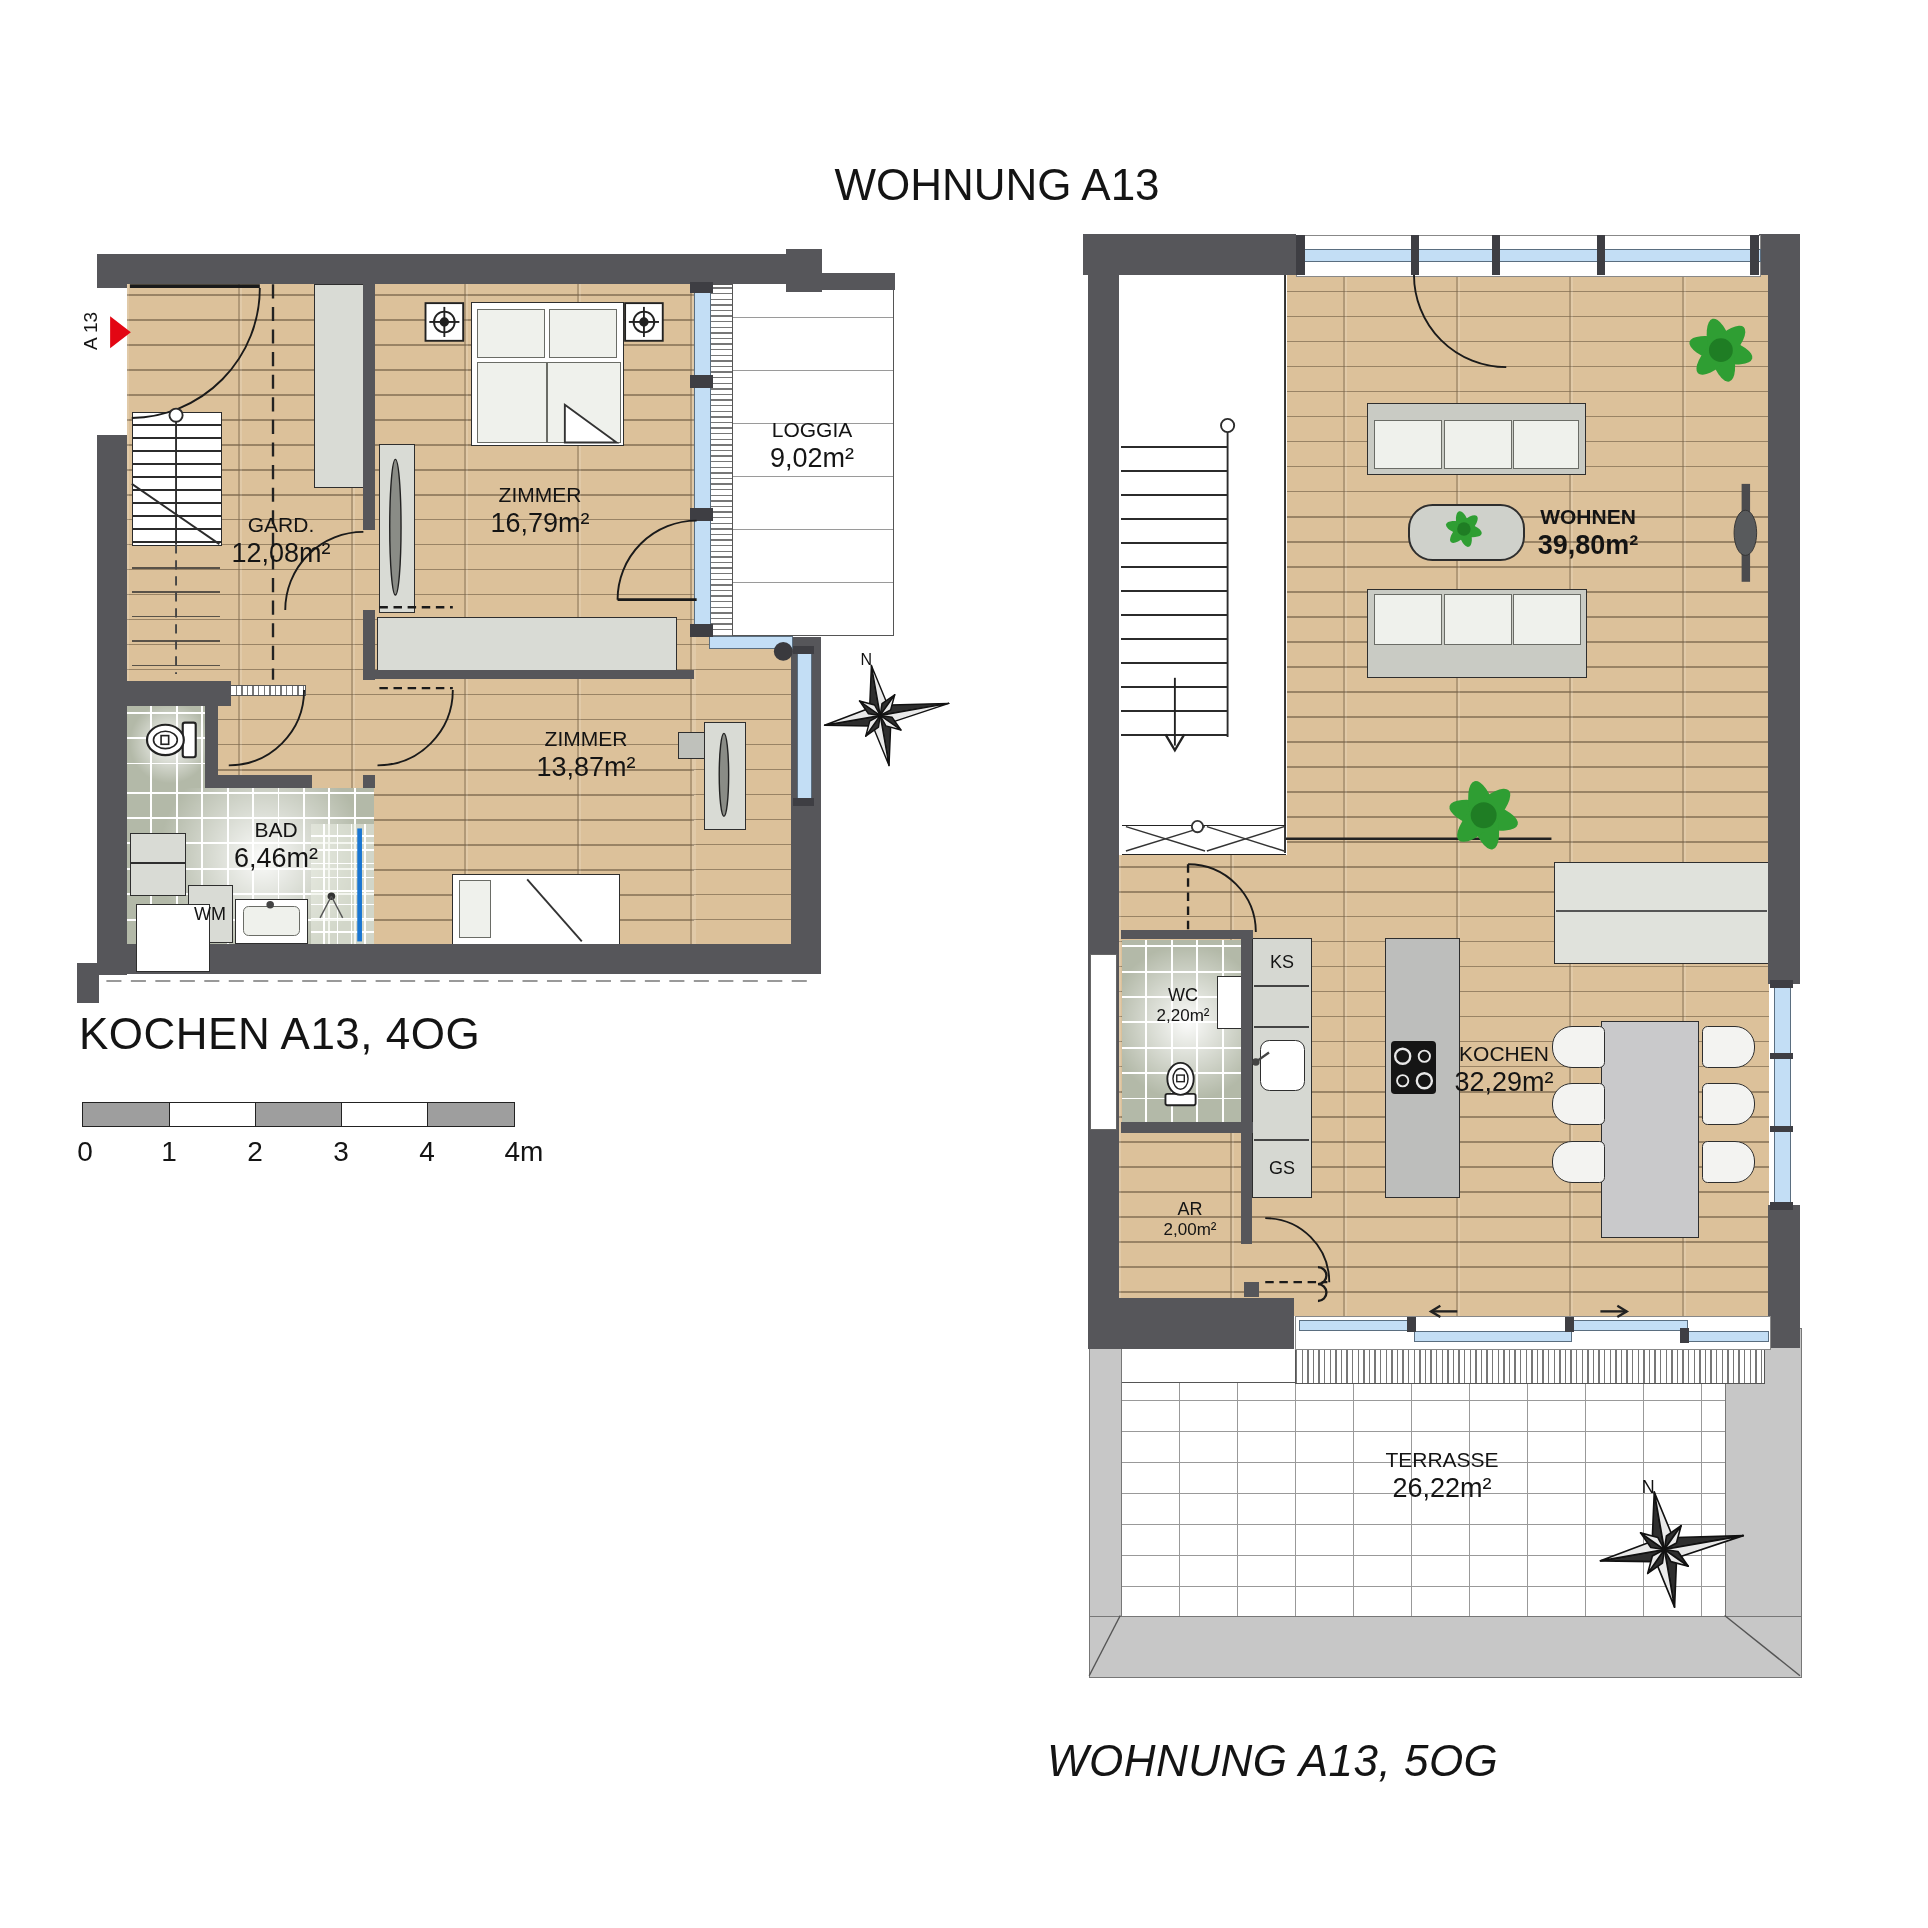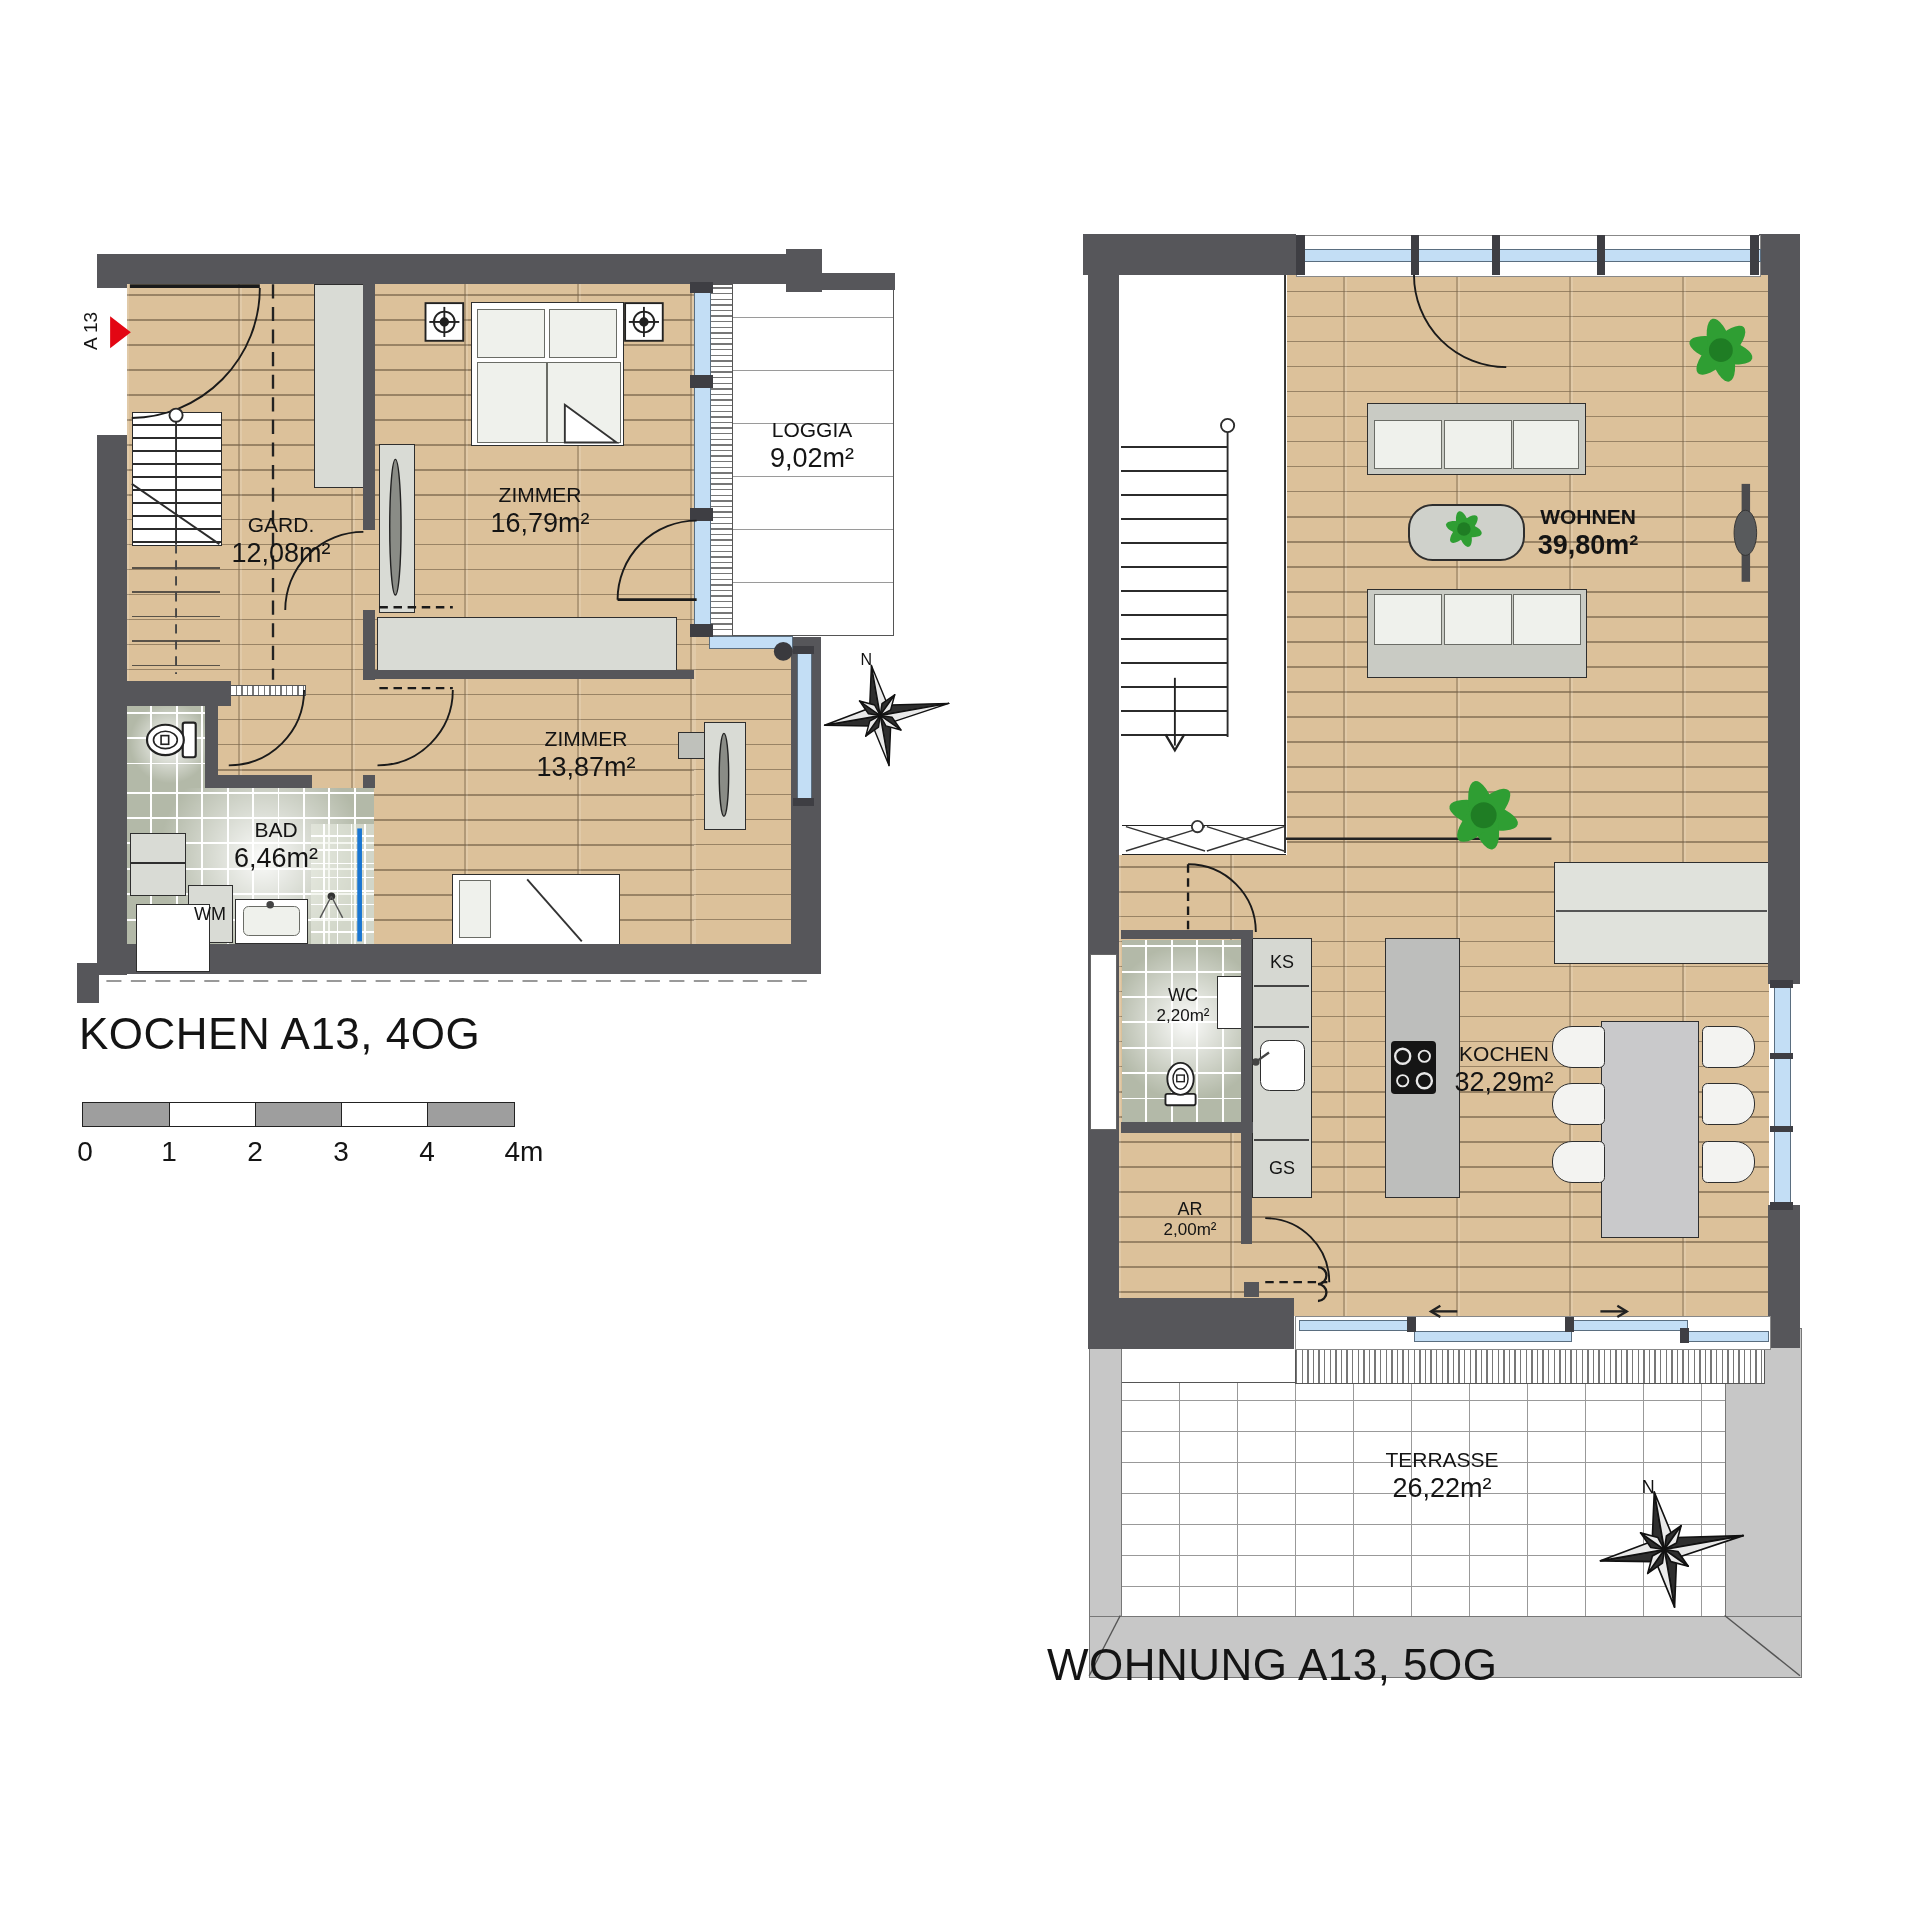--- a/index.html
+++ b/index.html
@@ -54,20 +54,23 @@
   .scalebar div{height:100%;}
   .seg-g{background:#9e9e9e;}
   .seg-w{background:#fff;}
   .scalebar div + div{border-left:1.9px solid #222;}
 </style>
 </head>
 <body>
 
 <div class="page">
 
+  <div class="lbl" style="left:997px;top:185px;">
+    <span style="font-size:44px;">WOHNUNG A13</span>
+  </div>
 
   <div>
 
     <div class="wood" style="left:127px;top:284px;width:567px;height:660px;"></div>
     <div class="wood" style="left:694px;top:637px;width:97px;height:307px;"></div>
     <div class="tile" style="left:127px;top:706px;width:78px;height:82px;"></div>
     <div class="tile" style="left:127px;top:788px;width:247px;height:156px;"></div>
     <div class="tileb" style="left:311px;top:824px;width:63px;height:121px;"></div>
     <div class="lgg" style="left:731px;top:284px;width:162px;height:351px;"></div>
 
@@ -255,21 +258,21 @@
       <div class="nm">AR</div>
       <div class="ar">2,00m²</div>
     </div>
     <div class="lbl" style="left:1442px;top:1476px;">
       <div class="nm">TERRASSE</div>
       <div class="ar">26,22m²</div>
     </div>
     <div class="tag" style="left:1282px;top:962px;">KS</div>
     <div class="tag" style="left:1282px;top:1168px;">GS</div>
 
-    <div class="cap" style="left:1047px;top:1640px;">WOHNUNG A13, 5OG</div>
+    <div class="cap" style="left:1047px;top:1736px;font-style:italic;">WOHNUNG A13, 5OG</div>
   </div>
 
   <svg class="ov" width="1928" height="1928" viewBox="0 0 2048 2048">
     <defs>
       <g id="compass" stroke="#111" stroke-width="1.5" stroke-linejoin="round">
         <path d="M0 0 L-9 -13 L0 -54 Z" fill="#2e2e2e"></path>
           <path d="M0 0 L9 -13 L0 -54 Z" fill="#e9e9e9"></path>
         <path d="M0 0 L9 13 L0 54 Z" fill="#2e2e2e"></path>
           <path d="M0 0 L-9 13 L0 54 Z" fill="#e9e9e9"></path>
         <path d="M0 0 L13 -9 L74 0 Z" fill="#2e2e2e"></path>

